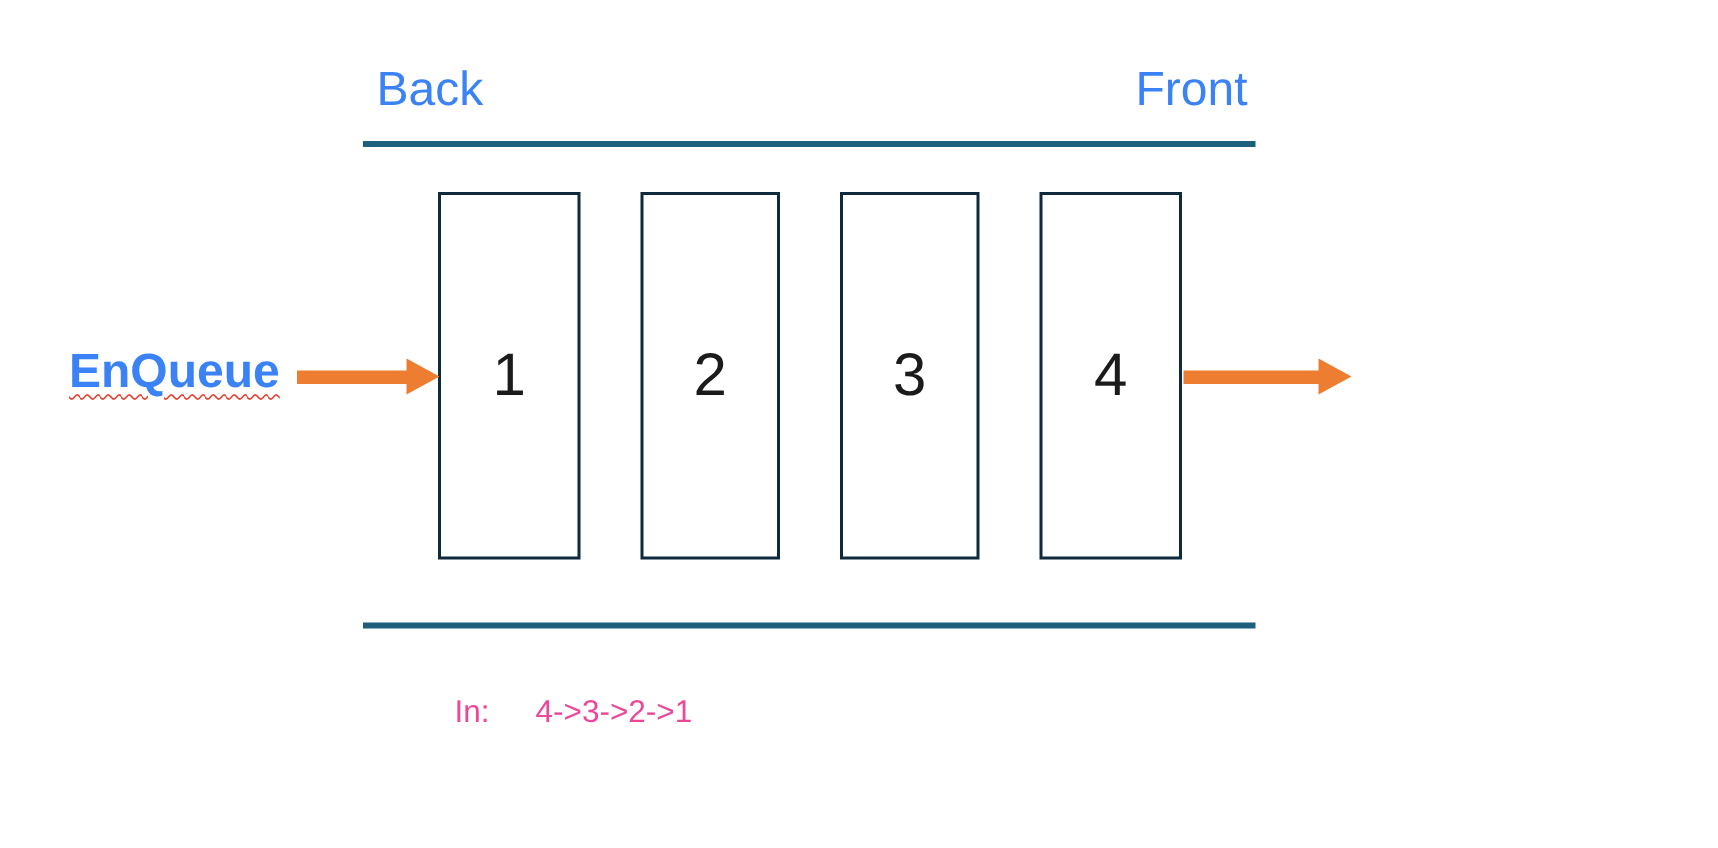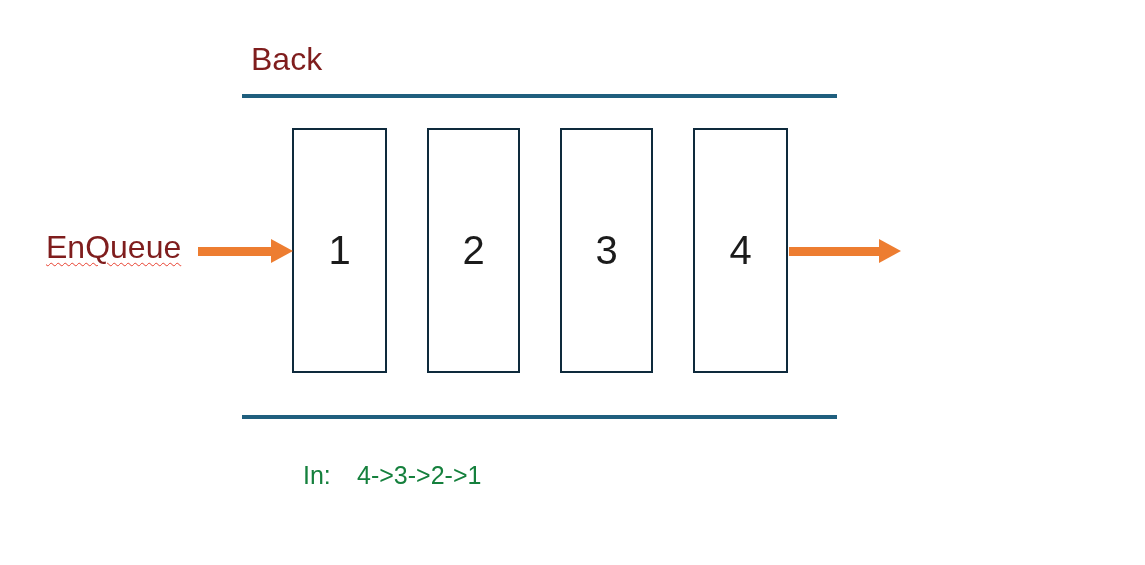--- a/index.html
+++ b/index.html
@@ -14,31 +14,32 @@
     height: 565px;
     background: #ffffff;
     overflow: hidden;
     color: #1b1b1b;
   }
   
   .biglabel {
     position: absolute;
     font-size: 32px;
     line-height: 38px;
-    color: #7f1d1d;
+    color: #3b82f6;
     white-space: nowrap;
   }
   .back-label  { left: 251px; top: 40px; }
   .front-label { left: 757px; top: 40px; }
   .enqueue-label, .dequeue-label {
     text-decoration-line: underline;
     text-decoration-style: wavy;
     text-decoration-color: #e8402f;
     text-decoration-thickness: 1px;
     text-underline-offset: 4px;
+    font-weight: bold;
   }
   .enqueue-label { left: 46px;  top: 228px; }
   .dequeue-label { left: 929px; top: 228px; }
 
   
   .rail {
     position: absolute;
     left: 242px;
     width: 595px;
     height: 4px;
@@ -93,38 +94,39 @@
   .arrow-enqueue .head  { left: 73px; }
   .arrow-dequeue { left: 789px; width: 114px; }
   .arrow-dequeue .shaft { width: 92px; }
   .arrow-dequeue .head  { left: 90px; }
 
   
   .io {
     position: absolute;
     left: 303px;
     top: 460px;
-    font-size: 25px;
+    font-size: 21px;
     line-height: 30px;
-    color: #15803d;
+    color: #ec4899;
     white-space: nowrap;
   }
   .io-row { display: block; }
   .io-label {
     display: inline-block;
     width: 54px;
   }
 </style>
 </head>
 <body>
 
 <div class="canvas">
 
   <div class="biglabel back-label">Back</div>
 
+  <div class="biglabel front-label">Front</div>
 
   <div class="rail rail-top"></div>
 
   <div class="qbox qbox-1">
     <span>1</span>
   </div>
   <div class="qbox qbox-2">
     <span>2</span>
   </div>
   <div class="qbox qbox-3">

